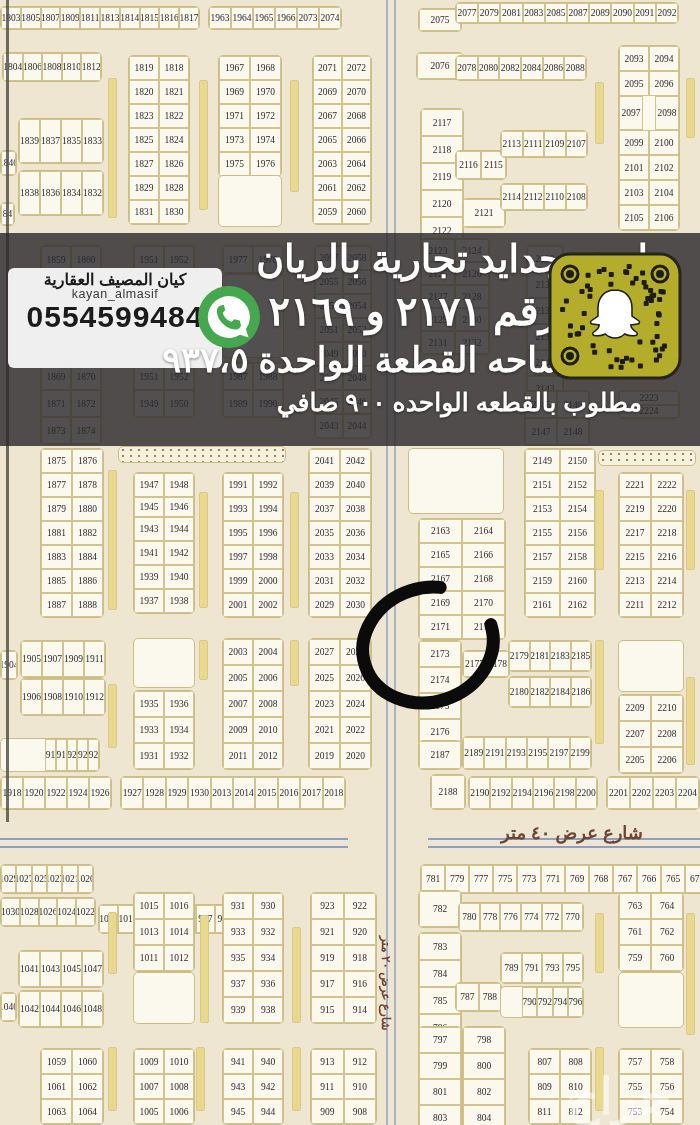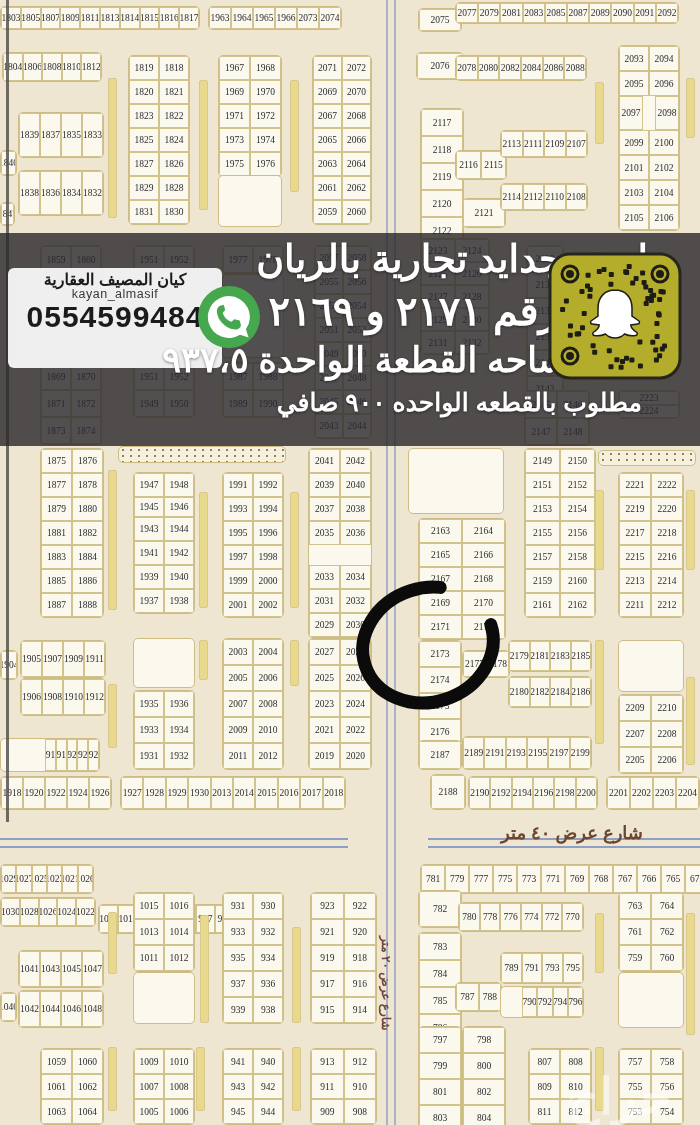--- a/index.html
+++ b/index.html
@@ -101,21 +101,21 @@
         <div class="cell">2076</div>
       </div>
       <div class="blk hrow" style="left: 455px; top: 55px; width: 132px; height: 26px; font-size: 8.5px;">
         <div class="cell">2078</div>
         <div class="cell">2080</div>
         <div class="cell">2082</div>
         <div class="cell">2084</div>
         <div class="cell">2086</div>
         <div class="cell">2088</div>
       </div>
-      <div class="blk hrow" style="left: 18px; top: 112px; width: 86px; height: 46px; font-size: 8.5px;">
+      <div class="blk hrow" style="left: 18px; top: 118px; width: 86px; height: 46px; font-size: 8.5px;">
         <div class="cell">1839</div>
         <div class="cell">1837</div>
         <div class="cell">1835</div>
         <div class="cell">1833</div>
       </div>
       <div class="blk hrow" style="left: 18px; top: 170px; width: 86px; height: 46px; font-size: 8.5px;">
         <div class="cell">1838</div>
         <div class="cell">1836</div>
         <div class="cell">1834</div>
         <div class="cell">1832</div>
@@ -495,21 +495,21 @@
           <div class="cell">2040</div>
         </div>
         <div class="prow" style="height: 24px;">
           <div class="cell">2037</div>
           <div class="cell">2038</div>
         </div>
         <div class="prow" style="height: 24px;">
           <div class="cell">2035</div>
           <div class="cell">2036</div>
         </div>
-        <div class="prow" style="height: 24px; margin-top: 20px;">
+        <div class="prow" style="height: 24px;">
           <div class="cell">2033</div>
           <div class="cell">2034</div>
         </div>
         <div class="prow" style="height: 24px;">
           <div class="cell">2031</div>
           <div class="cell">2032</div>
         </div>
         <div class="prow" style="height: 24px;">
           <div class="cell">2029</div>
           <div class="cell">2030</div>

